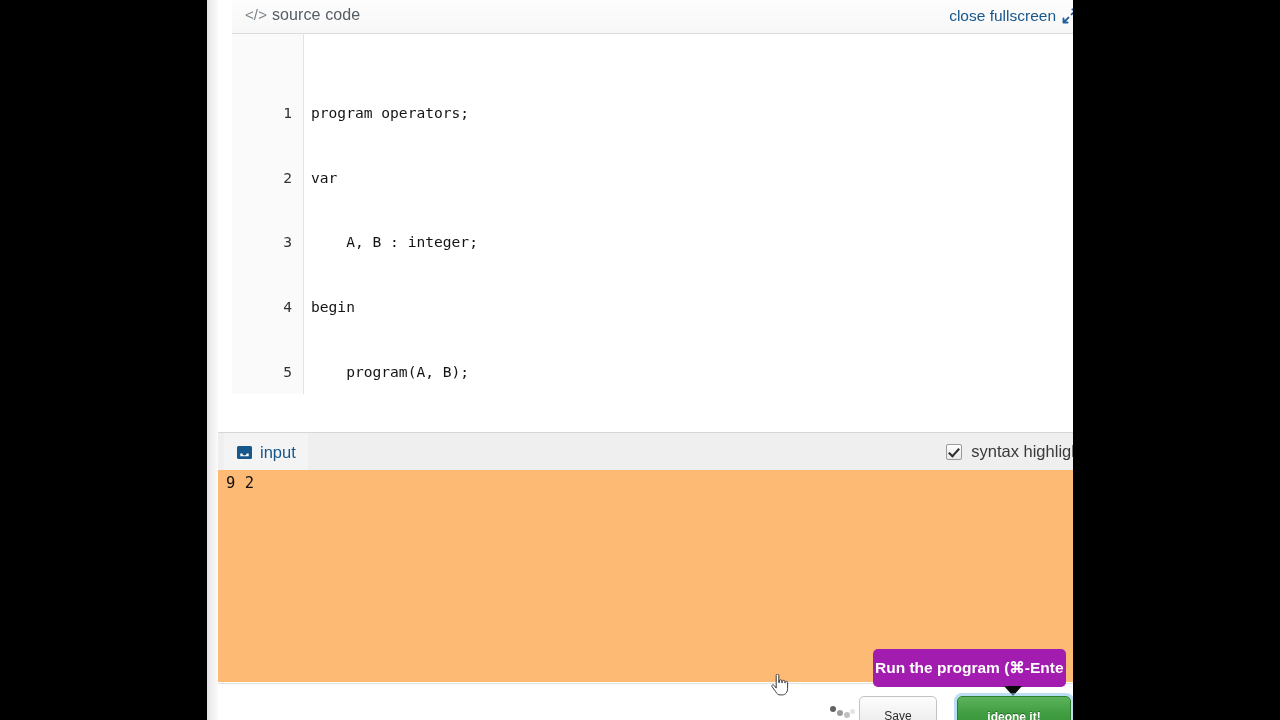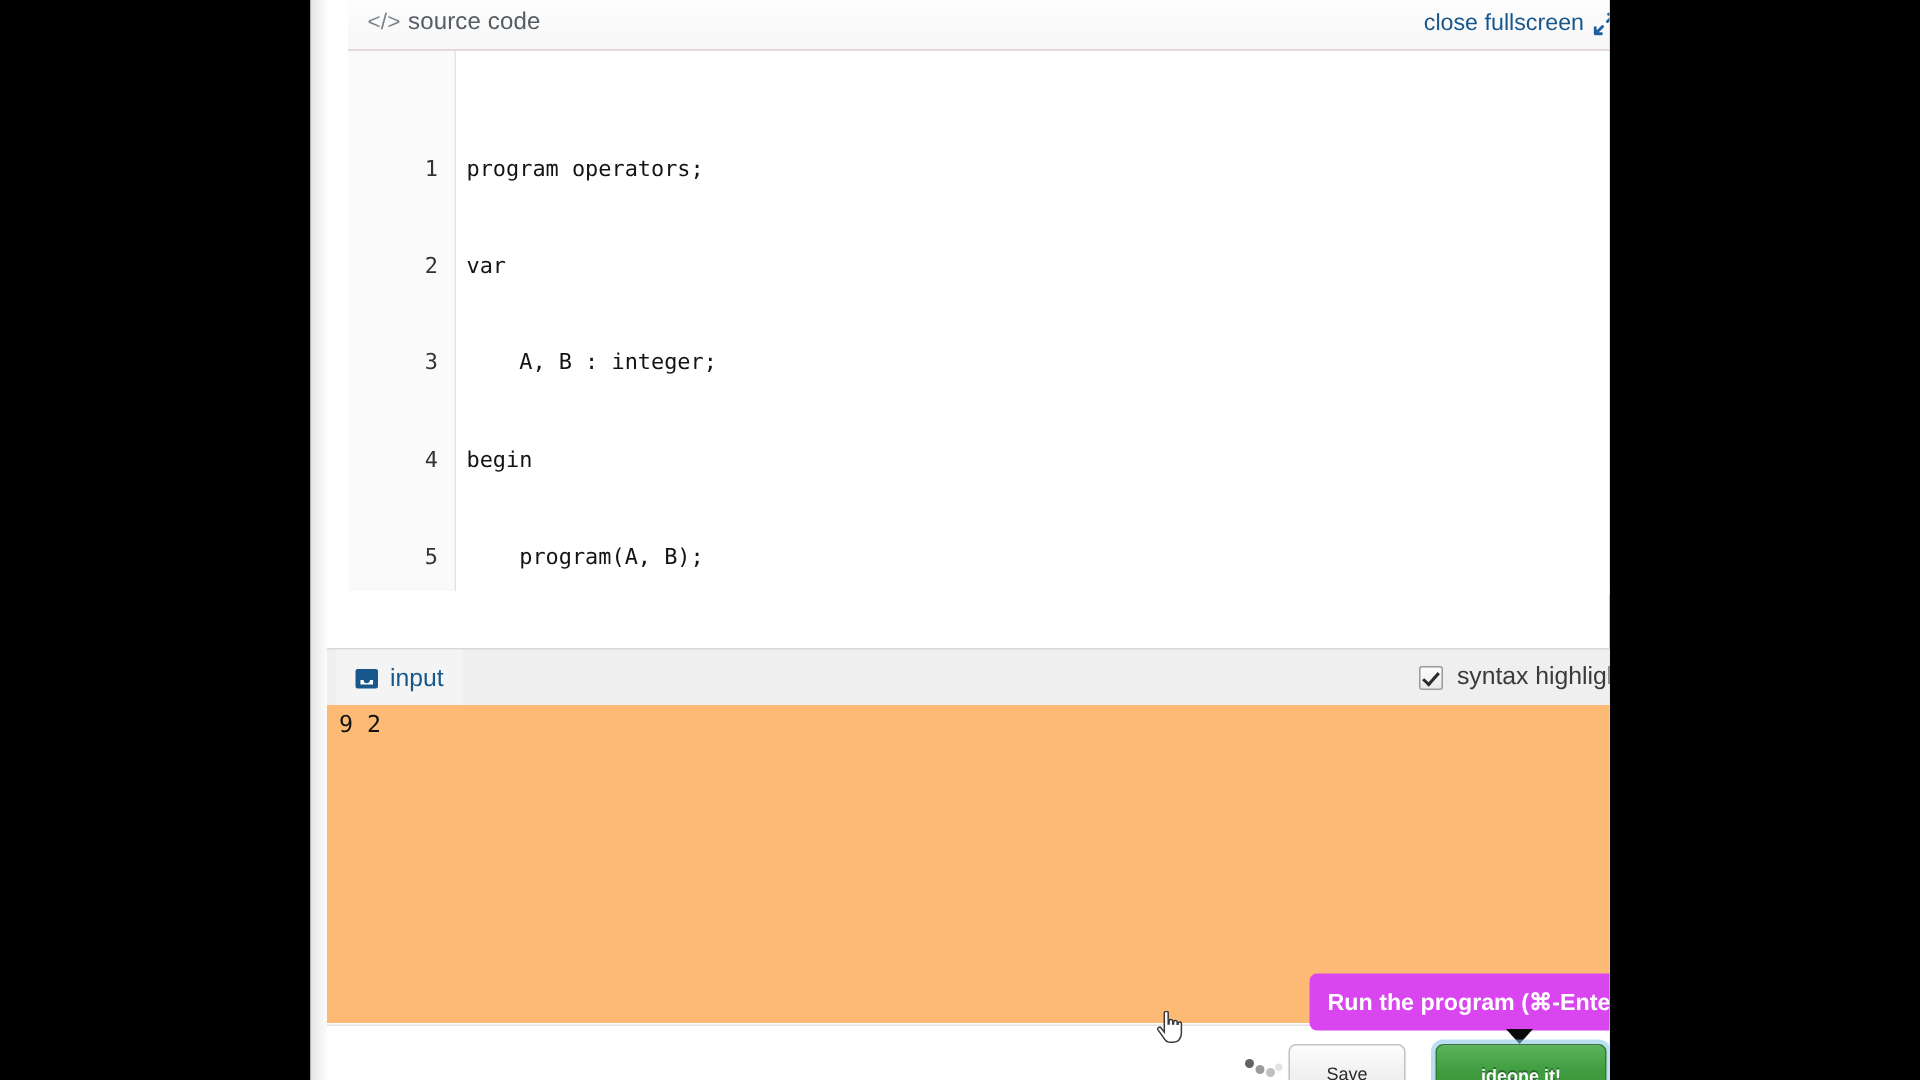--- a/index.html
+++ b/index.html
@@ -283,24 +283,24 @@
     text-shadow: 0 -1px 0 rgba(0,0,0,.35);
     box-shadow: 0 0 0 3px rgba(130,195,235,.55), 0 1px 1px rgba(0,0,0,.15);
     text-decoration: underline;
   }
 
   
   .tooltip {
     position: absolute;
     left: 655px; top: -36px;
     height: 38px;
-    padding: 0 12px;
+    padding: 0 2px;
     display: flex;
     align-items: center;
-    background: #d946ef;
+    background: #a21caf;
     color: #ffffff;
     font-size: 15.5px;
     font-weight: bold;
     border-radius: 5px;
     white-space: nowrap;
   }
   .tooltip::after {
     content: "";
     position: absolute;
     left: 131px; bottom: -9px;

